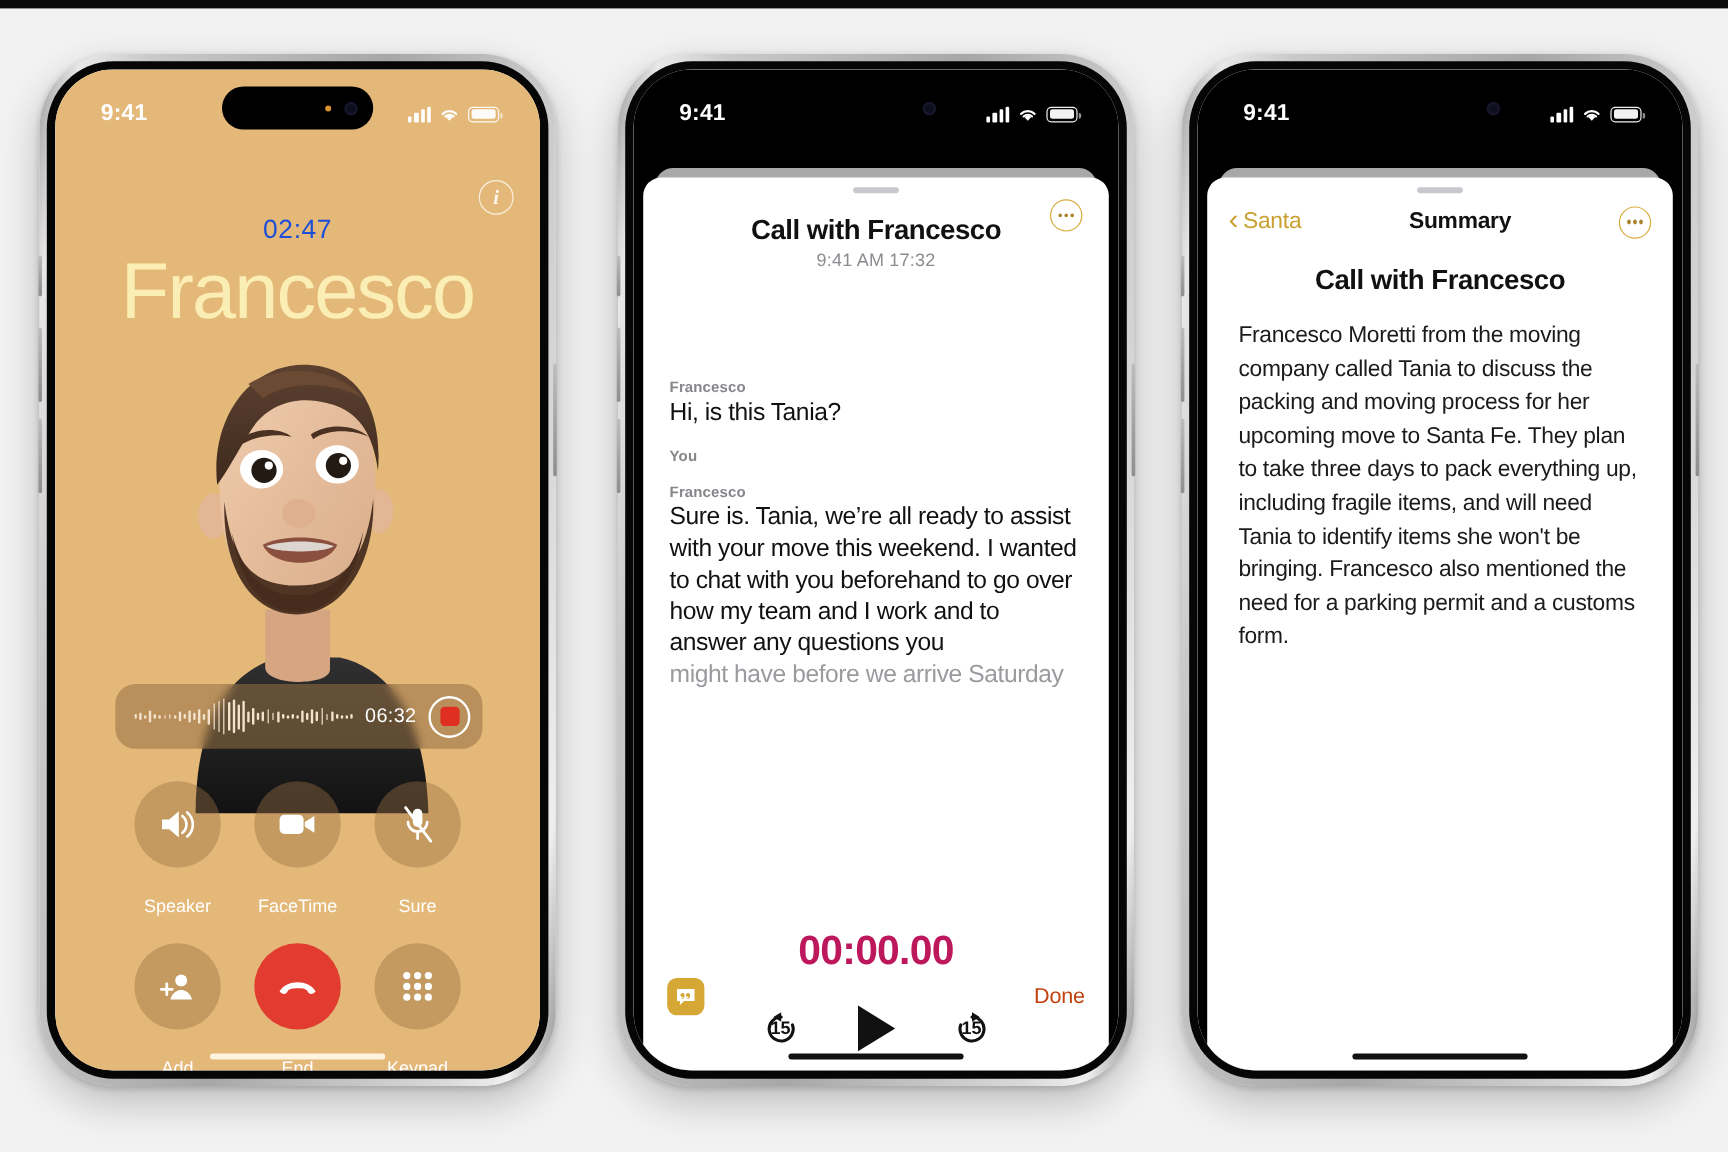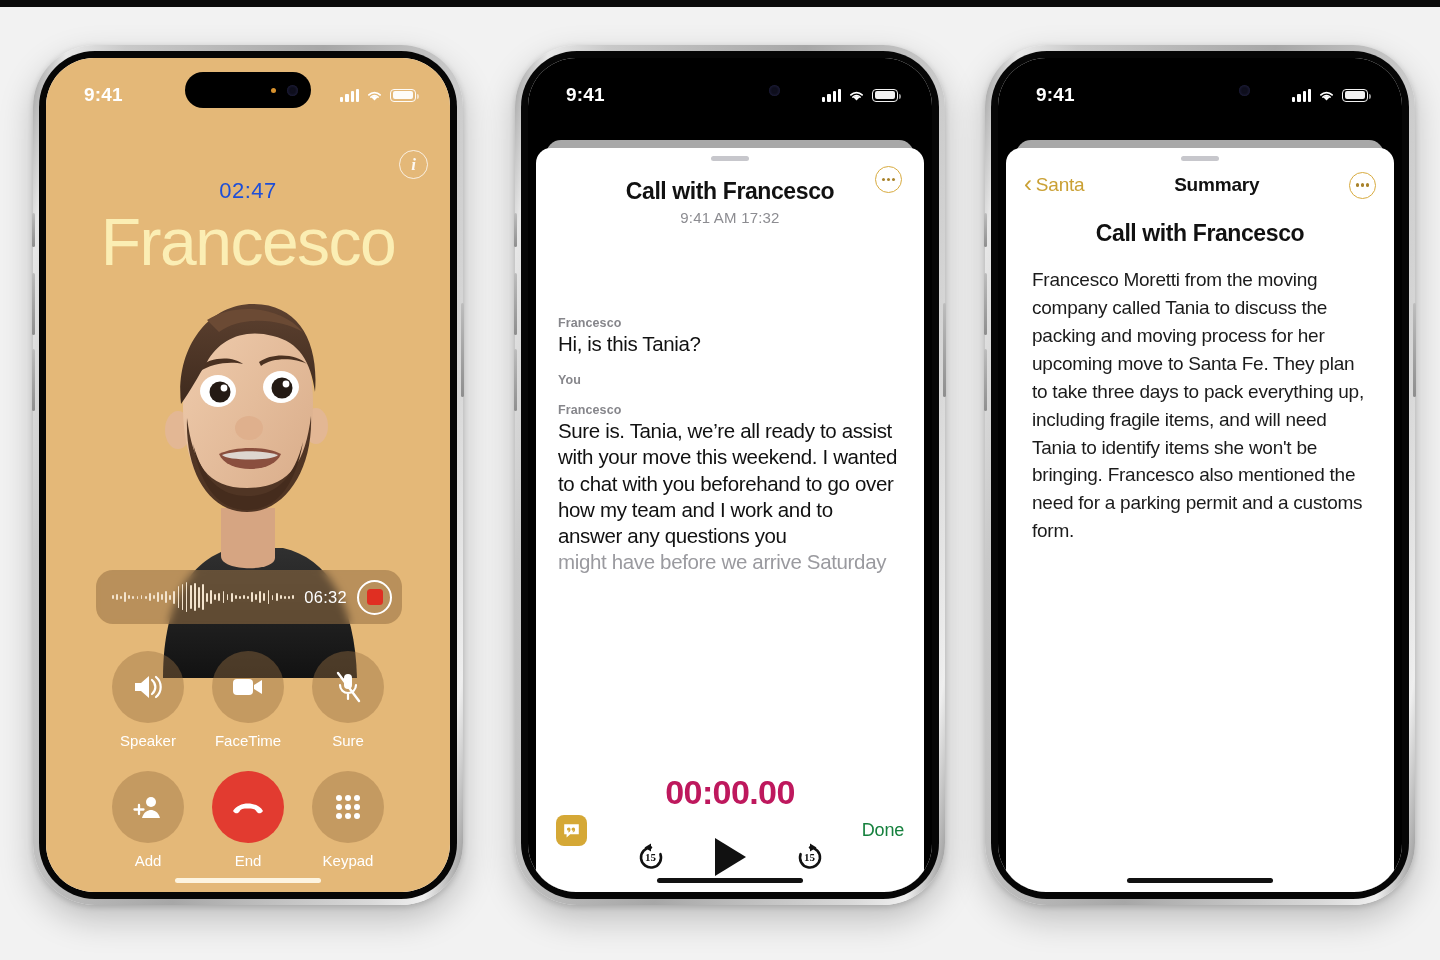--- a/index.html
+++ b/index.html
@@ -84,21 +84,21 @@
   .wave { flex:1; height:34px; display:flex; align-items:center; gap:2.3px; overflow:hidden; }
   .wave i { width:2.3px; border-radius:2px; background:#f3e3cd; display:block; }
   .rec-time { font-size:16.5px; color:#fff; letter-spacing:.3px; }
   .rec-dot { width:35px; height:35px; border-radius:50%; border:2.6px solid #fff;
              display:flex; align-items:center; justify-content:center; flex:0 0 auto; }
   .rec-dot span { width:16px; height:16px; border-radius:3.5px; background:#e02f22; display:block; }
 
   
   .controls { position:absolute; left:0; right:0; top:593px; display:grid;
               grid-template-columns:repeat(3,1fr); row-gap:22px; padding:0 52px; }
-  .ctl { display:flex; flex-direction:column; align-items:center; gap:9px; }
+  .ctl { display:flex; flex-direction:column; align-items:center; gap:24px; }
   .ctl .circ { width:72px; height:72px; border-radius:50%;
                background:rgba(152,112,66,.42); display:flex; align-items:center; justify-content:center; }
   .ctl .circ.end { background:#e23b30; }
   .ctl .lbl { font-size:15px; color:#fff; }
 
   
   .blackscreen { position:absolute; inset:0; background:#000; }
   .sheet-back { position:absolute; left:18px; right:18px; top:82px; height:44px;
                 border-radius:15px 15px 0 0; background:#a8a8a8; }
   .sheet { position:absolute; left:8px; right:8px; top:90px; bottom:0;
@@ -123,28 +123,28 @@
   .transcript { position:absolute; left:22px; right:22px; top:168px; }
   .utter { margin-bottom:16px; }
   .utter .who { font-size:12.5px; font-weight:700; color:#86868b; letter-spacing:.1px; margin-bottom:1px; }
   .utter .txt { font-size:20.5px; color:#111; line-height:1.28; letter-spacing:-.35px; }
   .utter .txt.faded { color:#9a9a9f; }
   .player { position:absolute; left:0; right:0; top:625px; text-align:center; }
   .player .pt { font-size:34px; font-weight:700; letter-spacing:-.6px; color:#be185d; }
   .player .pbtns { margin-top:26px; display:flex; align-items:center; justify-content:center; gap:48px; }
   .skip { width:32px; height:32px; position:relative; color:#111; }
   .skip span { position:absolute; inset:0; display:flex; align-items:center; justify-content:center;
-               font-size:11px; font-weight:700;font-family:Liberation Serif, serif; }
+               font-size:15px; font-weight:700; }
   .playbtn { width:0; height:0; border-left:31px solid #111; border-top:19px solid transparent;
              border-bottom:19px solid transparent; }
   .tr-bottom { position:absolute; left:20px; right:20px; bottom:46px; display:flex;
                align-items:center; justify-content:space-between; }
   .quote-btn { width:31px; height:31px; border-radius:8px; background:#d5a836;
                display:flex; align-items:center; justify-content:center; }
-  .done-btn { font-size:18px; color:#15803d; letter-spacing:-.2px; }
+  .done-btn { font-size:18px; color:#c2410c; letter-spacing:-.2px; }
 
   
   #phone3 { left:985px; top:45px; }
   .sm-nav { position:absolute; top:22px; left:0; right:0; height:30px; padding:0 18px;
             display:flex; align-items:center; justify-content:space-between; }
   .back-btn { display:flex; align-items:center; gap:4px; color:#caa034; font-size:19px; letter-spacing:-.2px; }
   .back-btn .bc { font-size:24px; line-height:1; font-weight:300; margin-top:-2px; }
   .sm-title { font-size:19px; font-weight:700; color:#111; letter-spacing:-.2px; }
   .sm-h2 { position:absolute; top:72px; left:0; right:0; text-align:center;
            font-size:23px; font-weight:700; color:#111; letter-spacing:-.4px; }

